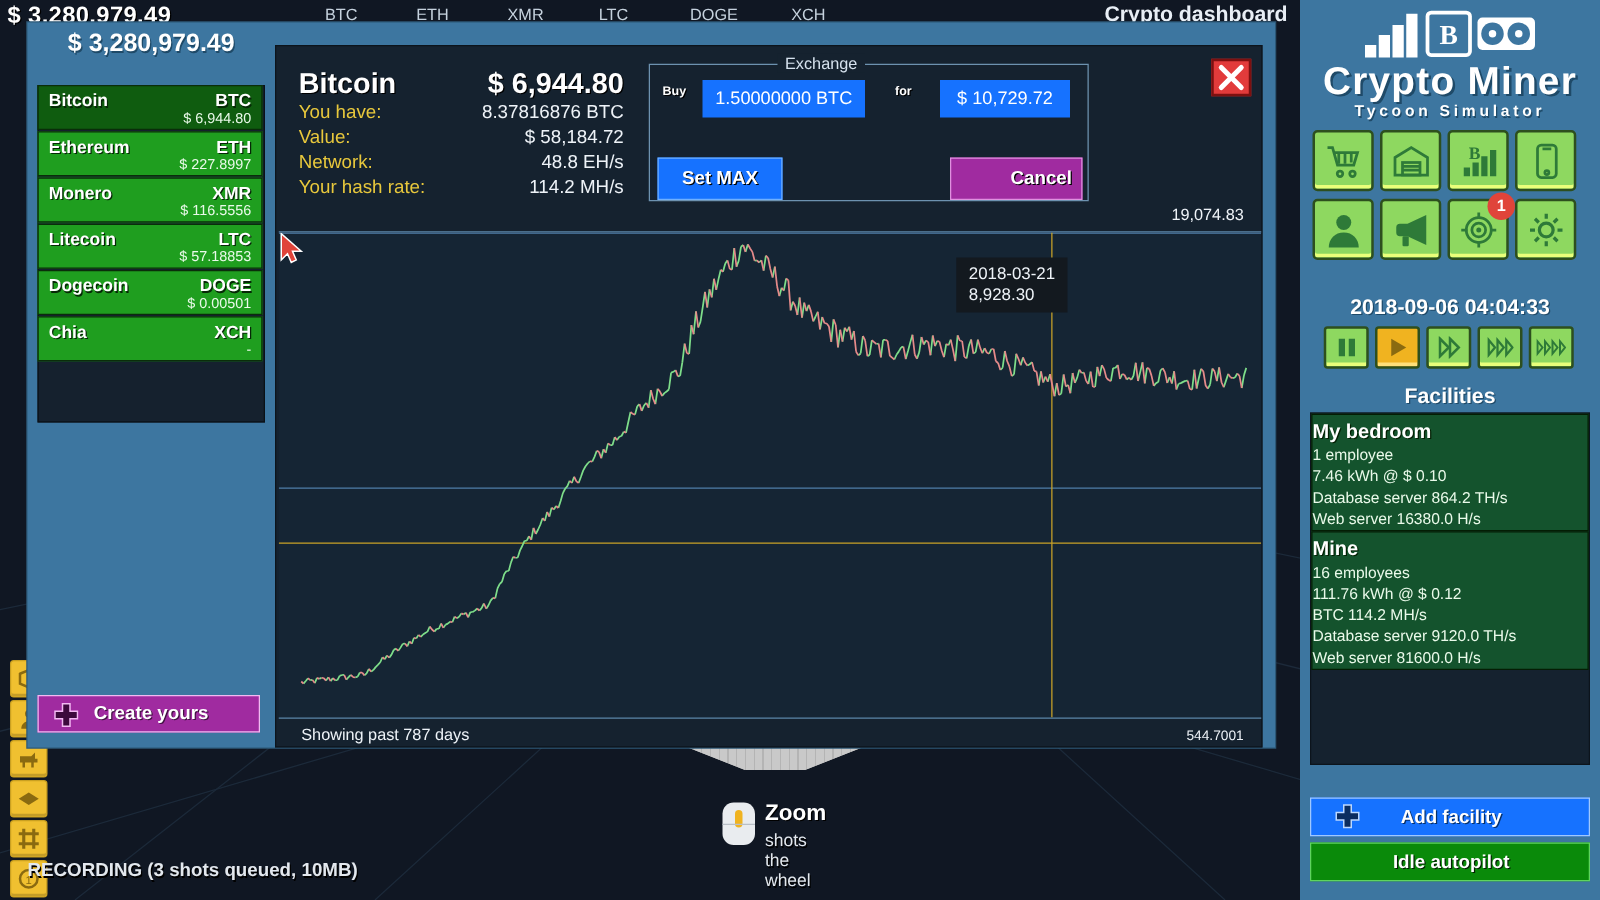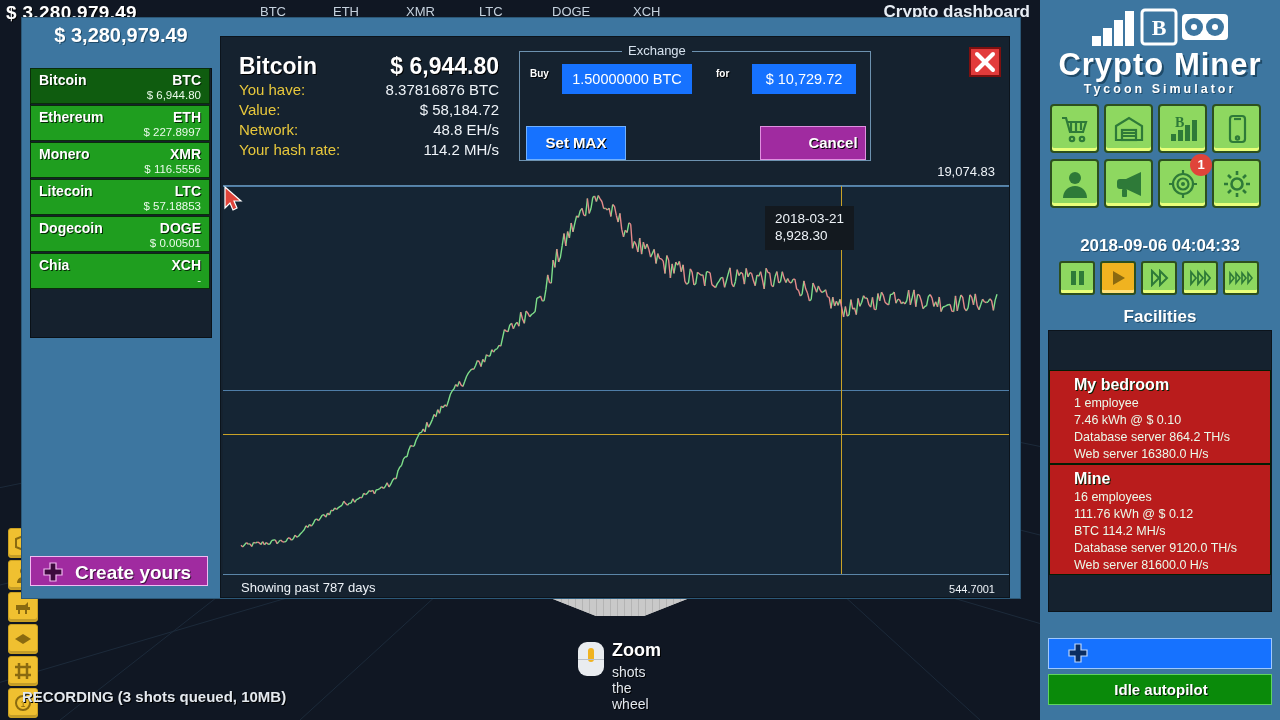--- a/index.html
+++ b/index.html
@@ -44,21 +44,21 @@
   .coin.sel{background:#0f5c0f;}
   .coin .nm{position:absolute;left:8px;top:3px;font-size:14px;font-weight:bold;
             color:#fff;text-shadow:1px 1px 0 #062806;}
   .coin .tk{position:absolute;right:8px;top:3px;font-size:14px;font-weight:bold;
             color:#fff;text-shadow:1px 1px 0 #062806;}
   .coin .pr{position:absolute;right:8px;top:20px;font-size:11.5px;color:#eafaea;}
   #coinlistbg{left:8px;top:50px;width:180px;height:268px;background:#15212e;
               border:1px solid #0a1117;}
   #createyours{left:30px;top:556px;width:178px;height:30px;background:#a02ba0;
                border:1px solid #f2b9f2;box-sizing:border-box;}
-  #createyours .lbl{position:absolute;left:44px;top:5px;font-size:19px;font-weight:bold;
+  #createyours .lbl{position:absolute;left:44px;top:5px;font-size:15px;font-weight:bold;
                     color:#fff;text-shadow:1px 1px 0 #401040;}
 
   
   #darkpanel{left:198px;top:18px;width:790px;height:562px;background:#15222f;
              border:1px solid #0c141c;box-sizing:border-box;}
 
   
   #coininfo{left:18px;top:16px;width:260px;}
   #coininfo .title{position:absolute;left:0;top:0;font-size:23px;font-weight:bold;
                    color:#fff;text-shadow:1px 1px 0 #000;}
@@ -127,22 +127,22 @@
   .sbtn{float:left;width:36px;height:34px;margin-right:5px;background:#8ed860;
         border:2px solid #2d4f1e;border-radius:3px;box-sizing:border-box;
         position:relative;box-shadow:inset 0 -3px 0 #e9ff7a;cursor:pointer;}
   .sbtn.on{background:#f0b320;box-shadow:inset 0 -3px 0 #ffe07a;}
   .sbtn svg{position:absolute;left:50%;top:50%;transform:translate(-50%,-50%);}
 
   #factitle{position:absolute;left:0;top:307px;width:240px;text-align:center;
             font-size:17px;font-weight:bold;color:#fff;text-shadow:1px 1px 0 #1f4a68;}
   #facbox{position:absolute;left:8px;top:330px;width:224px;height:282px;
           background:#15222f;border:1px solid #0c141c;box-sizing:border-box;}
-  .fac{position:absolute;left:0;width:222px;background:#b91c1c;
-       border:1px solid #041d04;box-sizing:border-box;padding:4px 6px 6px 24px;margin-top:39px;}
+  .fac{position:absolute;left:0;width:222px;background:#14532d;
+       border:1px solid #041d04;box-sizing:border-box;padding:4px 6px 6px 0;}
   .fac .fn{font-size:16px;font-weight:bold;color:#fff;text-shadow:1px 1px 0 #042004;
            line-height:20px;}
   .fac .fl{font-size:12.5px;color:#eafaea;line-height:17px;}
   #addfac{position:absolute;left:8px;top:638px;width:224px;height:31px;
           background:#1672ff;border:1px solid #9fc8ff;box-sizing:border-box;cursor:pointer;}
   #addfac .lbl{position:absolute;left:0;top:6px;width:224px;text-align:center;
                font-size:15px;font-weight:bold;color:#fff;text-shadow:1px 1px 0 #06306b;}
   #idleauto{position:absolute;left:8px;top:674px;width:224px;height:31px;
             background:#0a8a0a;border:1px solid #5fd45f;box-sizing:border-box;cursor:pointer;}
   #idleauto .lbl{position:absolute;left:0;top:6px;width:224px;text-align:center;
@@ -516,20 +516,21 @@
       <div class="fl">BTC 114.2 MH/s</div>
       <div class="fl">Database server 9120.0 TH/s</div>
       <div class="fl">Web server 81600.0 H/s</div>
     </div>
   </div>
 
   <div id="addfac" class="abs">
     <svg width="22" height="22" viewBox="0 0 22 22" style="position:absolute;left:18px;top:4px;">
       <path d="M8 1h6v6h6v6h-6v6H8v-6H2V7h6z" fill="#0b2d60" stroke="#bcd8ff" stroke-width="1.2"></path>
     </svg>
+    <span class="lbl">Add facility</span>
   </div>
 
   <div id="idleauto" class="abs">
     <span class="lbl">Idle autopilot</span>
   </div>
 </div>
 
 <div id="rec" class="nosel">RECORDING (3 shots queued, 10MB)</div>
 
 <div id="zoomhint" class="nosel">

